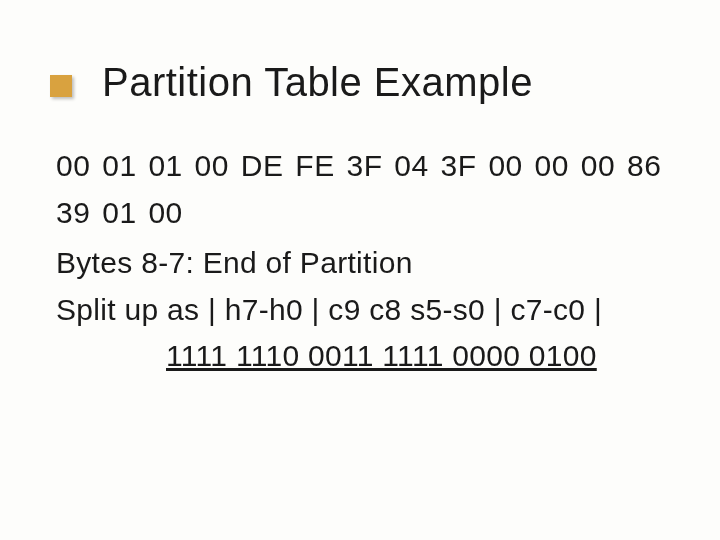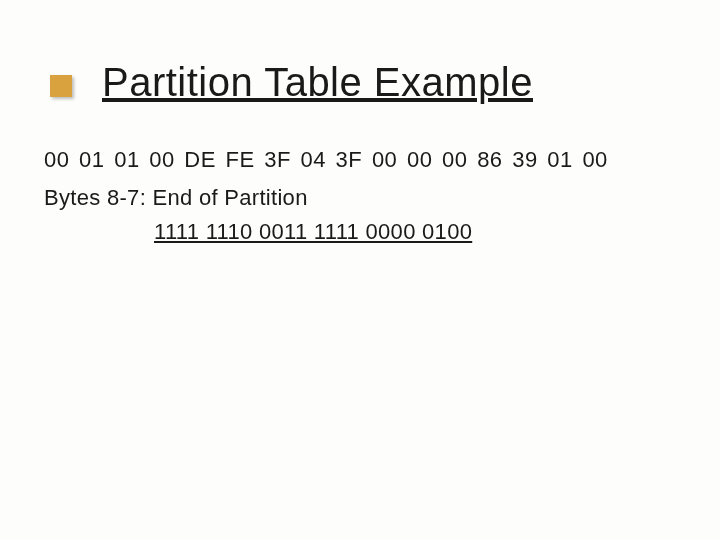--- a/index.html
+++ b/index.html
@@ -13,40 +13,39 @@
     overflow: hidden;
   }
   .slide {
     padding: 60px 40px 40px 40px;
   }
   .title-row {
     display: flex;
     align-items: center;
     margin-bottom: 38px;
     margin-left: 10px;
-    text-decoration: underline;
   }
   .accent-box {
     width: 22px;
     height: 22px;
     background: #d9a23f;
     box-shadow: 2px 2px 3px rgba(0,0,0,0.25);
     margin-right: 30px;
     margin-top: 6px;
     flex-shrink: 0;
   }
   .title {
     font-size: 40px;
     font-weight: 400;
     letter-spacing: 0.5px;
   }
   .content {
-    font-size: 22px;
+    font-size: 30px;
     line-height: 1.55;
-    margin-left: 4px;
+    margin-left: 16px;
   }
   .hex-line {
     word-spacing: 3px;
     letter-spacing: 0.5px;
     margin-bottom: 4px;
   }
   .body-line {
     letter-spacing: 0.3px;
   }
   .indent {
@@ -58,15 +57,16 @@
 <body>
 
 <div class="slide">
   <div class="title-row">
     <div class="accent-box"></div>
     <h1 class="title">Partition Table Example</h1>
   </div>
   <div class="content">
     <div class="hex-line">00 01 01 00  DE FE 3F 04  3F 00 00 00  86 39 01 00</div>
     <div class="body-line">Bytes 8-7: End of Partition</div>
+    <div class="body-line">Split up as | h7-h0 | c9 c8 s5-s0 | c7-c0 |</div>
     <div class="body-line indent">1111 1110 0011 1111 0000 0100</div>
   </div>
 </div>
 
 </body></html>

